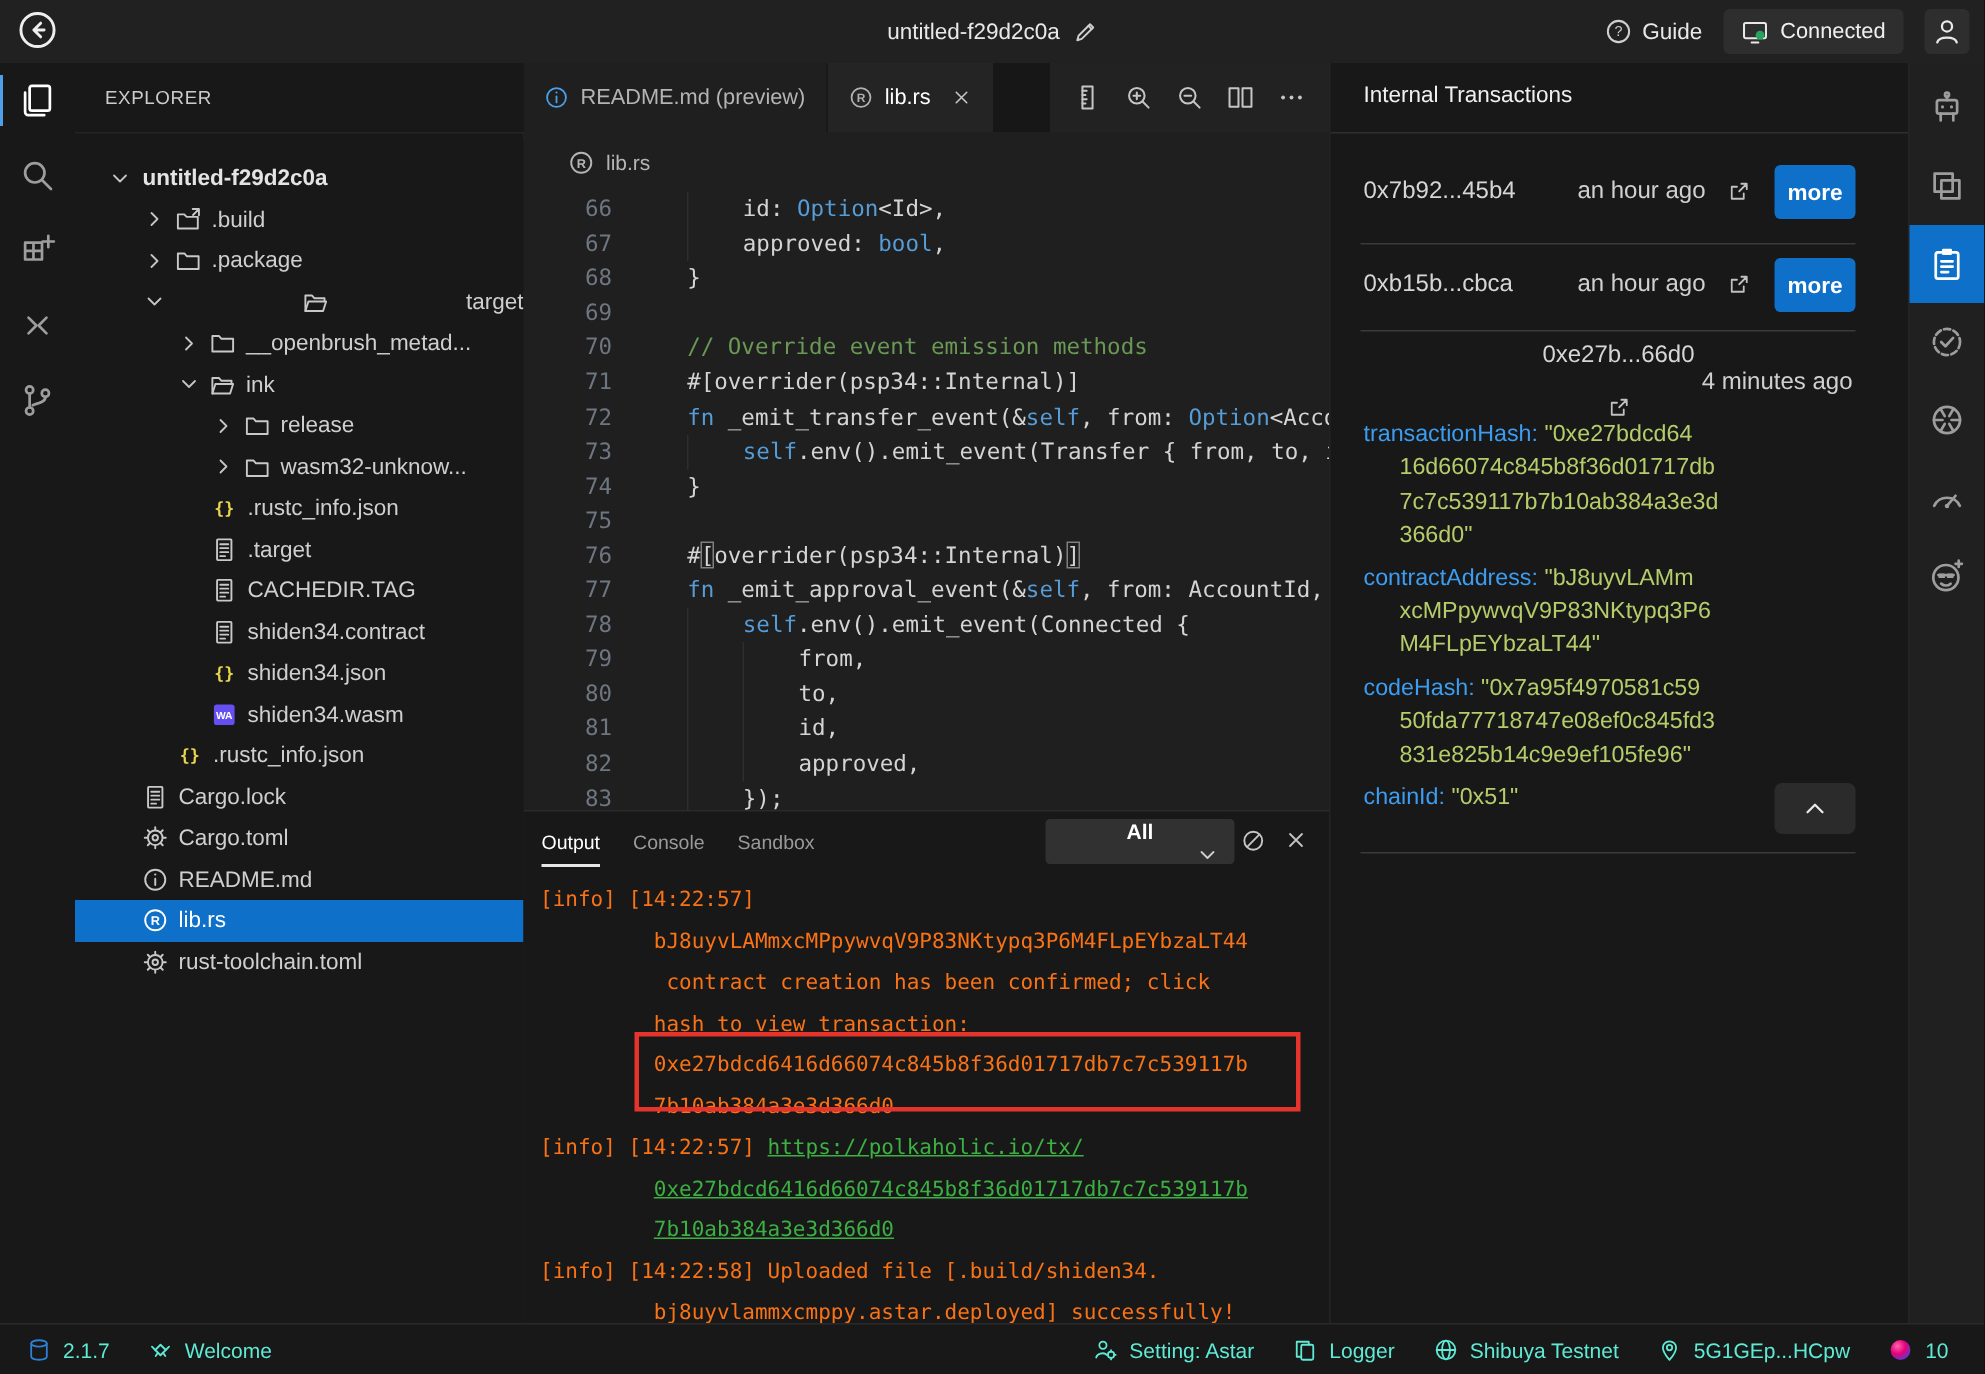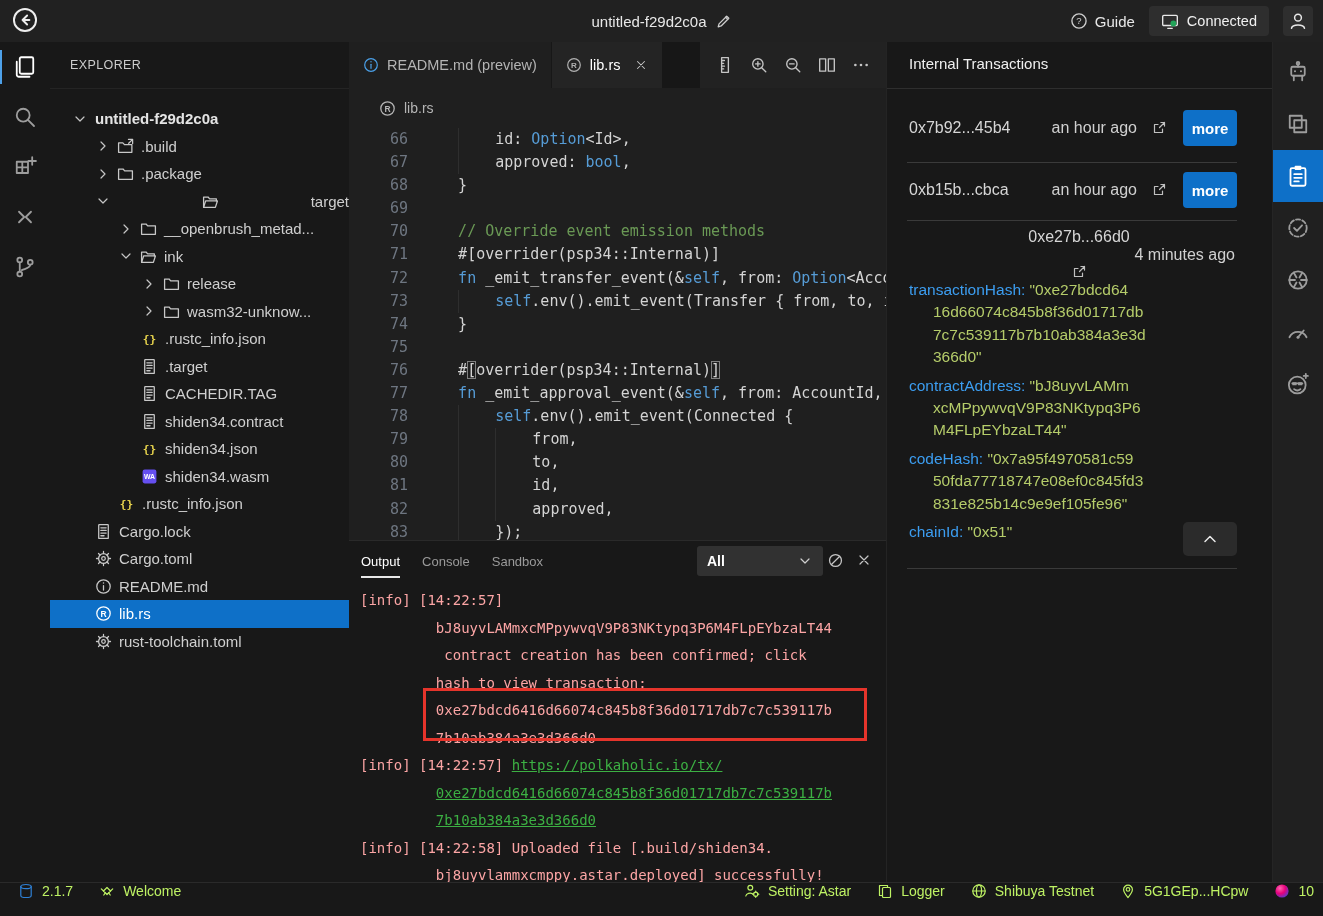--- a/index.html
+++ b/index.html
@@ -57,46 +57,46 @@
   .g{display:inline-block;width:4ch;height:23.1px;vertical-align:top;border-left:1px solid #2e2e2e;}
   .g.g0{border-left:none;}
 
   
   .output{position:absolute;left:0;top:498px;width:100%;bottom:0;background:#181818;border-top:1px solid #2a2a2a;}
   .out-header{position:relative;height:40px;display:flex;align-items:center;}
   .out-tab{margin-left:22px;font-size:13px;color:#9a9a9a;cursor:pointer;position:relative;height:100%;display:flex;align-items:center;}
   .out-tab:first-child{margin-left:12px;}
   .out-tab.active{color:#ffffff;}
   .out-tab.active::after{content:"";position:absolute;left:0;right:0;bottom:3px;height:2px;background:#e7e7e7;}
-  .out-filter{position:absolute;left:348px;top:5px;width:126px;height:30px;background:#313131;border-radius:3px;display:flex;align-items:center;color:#fff;font-size:14px;font-weight:bold;padding:0 10px;box-sizing:border-box;cursor:pointer;}
+  .out-filter{position:absolute;left:348px;top:5px;width:126px;height:30px;background:#313131;border-radius:3px;display:flex;align-items:center;color:#fff;font-size:14px;font-weight:bold;padding:0 10px;box-sizing:border-box;cursor:pointer;flex-direction:column;}
   .out-filter .fchev{margin-left:auto;color:#cfcfcf;display:flex;}
   .out-ico{position:absolute;top:11px;color:#c5c5c5;cursor:pointer;display:flex;}
   .log{position:relative;height:302px;overflow:hidden;font-size:14px;line-height:27.5px;padding:6px 0 0 11px;box-sizing:border-box;}
   .logline{white-space:pre;font-family:"DejaVu Sans Mono",monospace;}
-  .lg-g{color:#fca5a5;} .lg-l{color:#3cb043;text-decoration:underline;cursor:pointer;}
+  .lg-g{color:#f97316;} .lg-l{color:#3cb043;text-decoration:underline;cursor:pointer;}
   .redbox{position:absolute;left:74px;top:107px;width:444px;height:53px;border:3px solid #e5342b;box-sizing:border-box;pointer-events:none;}
 
   
   .txpanel{position:absolute;left:886px;top:42px;bottom:34px;width:387px;background:#181818;border-left:1px solid #242424;}
   .tx-title{position:absolute;left:22px;top:13px;font-size:15px;color:#f0f0f0;}
   .tx-div{position:absolute;left:0;width:100%;height:1px;background:#2e2e2e;}
   .tx-div2{position:absolute;left:20px;width:330px;height:1px;background:#3a3a3a;}
   .tx-row{position:absolute;left:22px;width:340px;display:flex;align-items:center;font-size:16px;color:#d6d6d6;}
   .tx-hash{flex:none;}
   .tx-time{margin-left:auto;margin-right:14px;color:#d0d0d0;}
   .tx-ext{color:#c0c0c0;display:flex;cursor:pointer;}
   .more-btn{position:absolute;left:296px;width:54px;height:36px;background:#0e70c8;color:#fff;border:none;border-radius:4px;font-size:15px;font-weight:bold;font-family:"Liberation Sans",sans-serif;cursor:pointer;}
   .tx-details{position:absolute;left:22px;top:237px;width:320px;font-size:15.5px;line-height:22.4px;}
   .detail{padding-left:24px;text-indent:-24px;margin-bottom:6px;}
   .dkey{color:#3c9df0;}
   .dval{color:#b5cc6a;white-space:pre-line;}
   .collapse-btn{position:absolute;left:296px;top:480px;width:54px;height:34px;background:#2b2b2b;border:none;border-radius:5px;color:#e8e8e8;display:flex;align-items:center;justify-content:center;cursor:pointer;}
 
   
-  .statusbar{position:absolute;left:0;bottom:0;width:100%;height:34px;background:#181818;border-top:1px solid #2a2a2a;display:flex;align-items:flex-start;font-size:14px;color:#bef264;box-sizing:border-box;padding:0 9px 0 18px;}
+  .statusbar{position:absolute;left:0;bottom:0;width:100%;height:34px;background:#181818;border-top:1px solid #2a2a2a;display:flex;align-items:center;font-size:14px;color:#5eead4;box-sizing:border-box;padding:0 24px 0 18px;}
   .sb-group{display:flex;align-items:center;gap:26px;}
   .sb-group.right{margin-left:auto;}
   .sb-item{display:flex;align-items:center;gap:8px;cursor:pointer;white-space:nowrap;}
 </style>
 </head>
 <body>
 
 <div class="app">
 
   <div class="titlebar">

